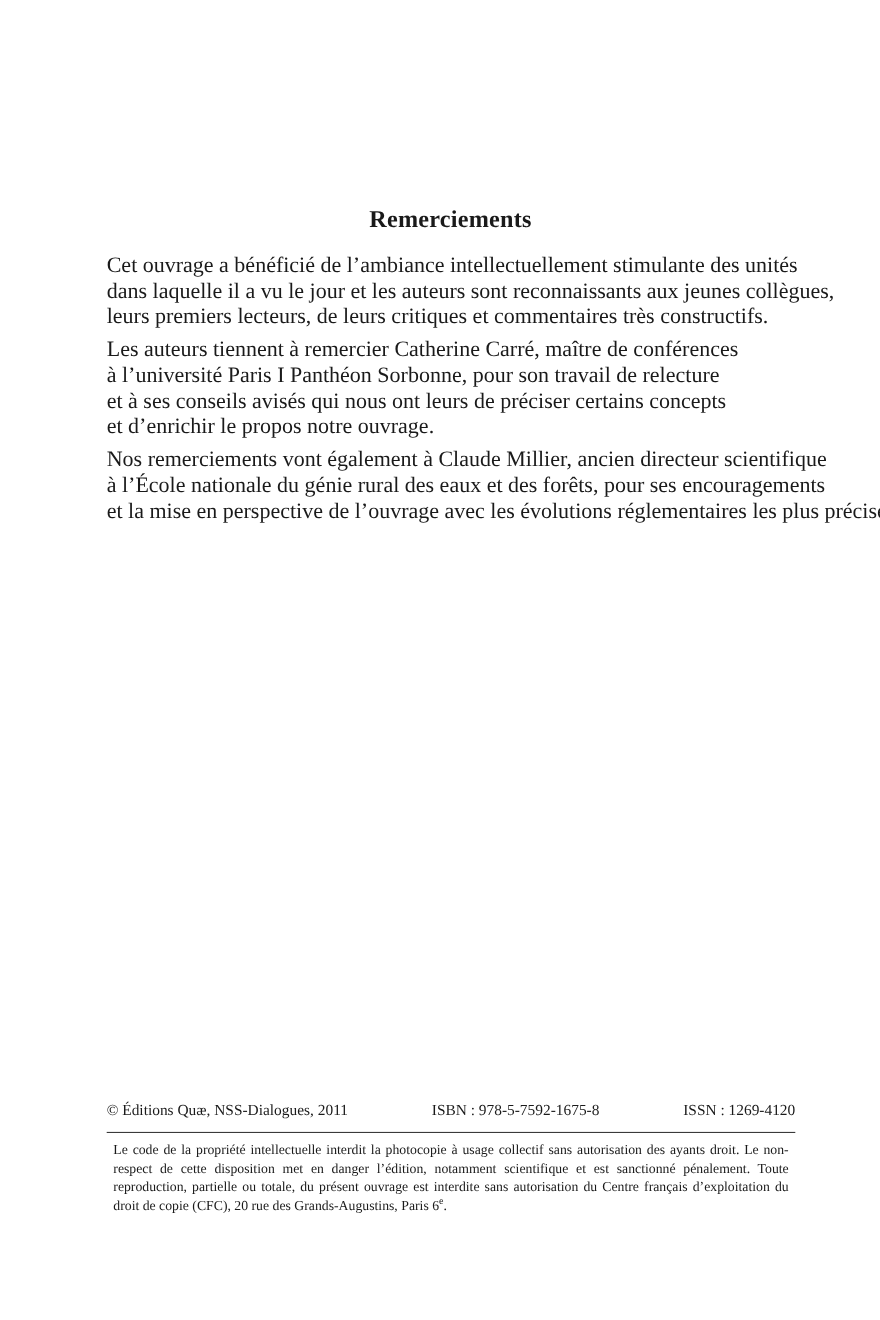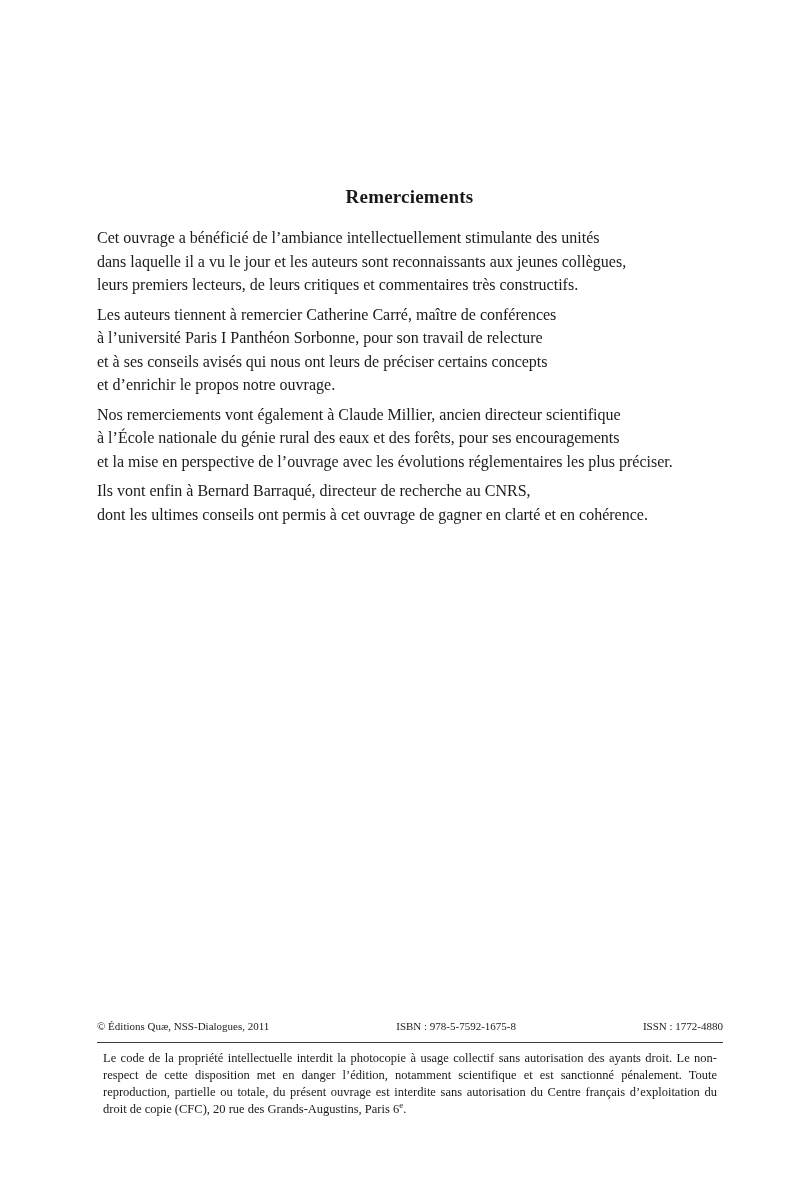--- a/index.html
+++ b/index.html
@@ -11,44 +11,43 @@
     font-family: "Liberation Serif", "DejaVu Serif", serif;
     color: #1a1a1a;
   }
   .content {
     position: absolute;
     left: 97px;
     top: 186px;
     width: 625px;
   }
   .title {
-    font-size: 19px;
+    font-size: 22px;
     font-weight: bold;
     text-align: center;
     margin: 0 0 18px 0;
     letter-spacing: 0.2px;
   }
   .para {
-    font-size: 16px;
+    font-size: 20px;
     line-height: 23.5px;
     margin: 0 0 6px 0;
     white-space: pre;
   }
   .footer {
     position: absolute;
     left: 97px;
     top: 1003px;
     width: 626px;
   }
   .pubrow {
     display: flex;
     justify-content: space-between;
     align-items: baseline;
-    font-size: 11px;
-    margin-top: 17px;
+    font-size: 14px;
   }
   .rule {
     border: none;
     border-top: 1.2px solid #3a3a3a;
     margin: 10px 0 7px 0;
   }
   .legal {
     font-size: 12.5px;
     line-height: 17px;
     text-align: justify;
@@ -67,25 +66,23 @@
   <p class="para">Cet ouvrage a bénéficié de l’ambiance intellectuellement stimulante des unités
 dans laquelle il a vu le jour et les auteurs sont reconnaissants aux jeunes collègues,
 leurs premiers lecteurs, de leurs critiques et commentaires très constructifs.</p>
   <p class="para">Les auteurs tiennent à remercier Catherine Carré, maître de conférences
 à l’université Paris I Panthéon Sorbonne, pour son travail de relecture
 et à ses conseils avisés qui nous ont leurs de préciser certains concepts
 et d’enrichir le propos notre ouvrage.</p>
   <p class="para">Nos remerciements vont également à Claude Millier, ancien directeur scientifique
 à l’École nationale du génie rural des eaux et des forêts, pour ses encouragements
 et la mise en perspective de l’ouvrage avec les évolutions réglementaires les plus préciser.</p>
-  <p class="para">Ils vont enfin à Bernard Barraqué, directeur de recherche au CNRS,
-dont les ultimes conseils ont permis à cet ouvrage de gagner en clarté et en cohérence.</p>
 </div>
 
 <div class="footer">
   <div class="pubrow">
     <span>© Éditions Quæ, NSS-Dialogues, 2011</span>
     <span>ISBN : 978-5-7592-1675-8</span>
-    <span>ISSN : 1772-4880</span>
+    <span>ISSN : 1269-4120</span>
   </div>
   <hr class="rule">
   <p class="legal"><span>Le code de la propriété intellectuelle interdit la photocopie à usage collectif sans autorisation des ayants droit. Le non-respect de cette disposition met en danger l’édition, notamment scientifique et est sanctionné pénalement. Toute reproduction, partielle ou totale, du présent ouvrage est interdite sans autorisation du Centre français d’exploitation du droit de copie (CFC), 20 rue des Grands-Augustins, Paris 6</span><sup>e</sup><span>.</span></p>
 </div>
 
 </body></html>

